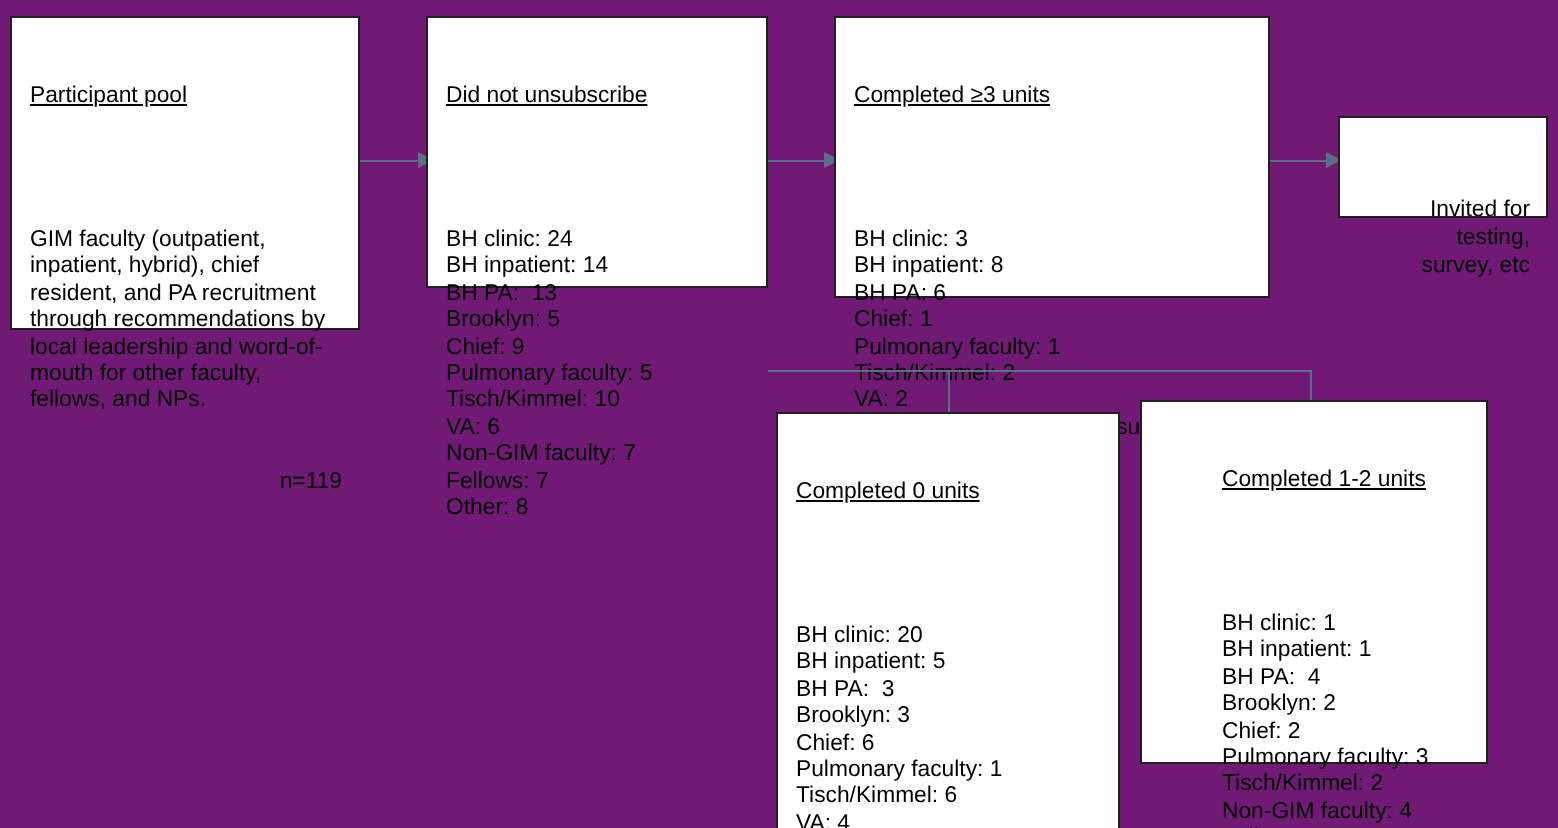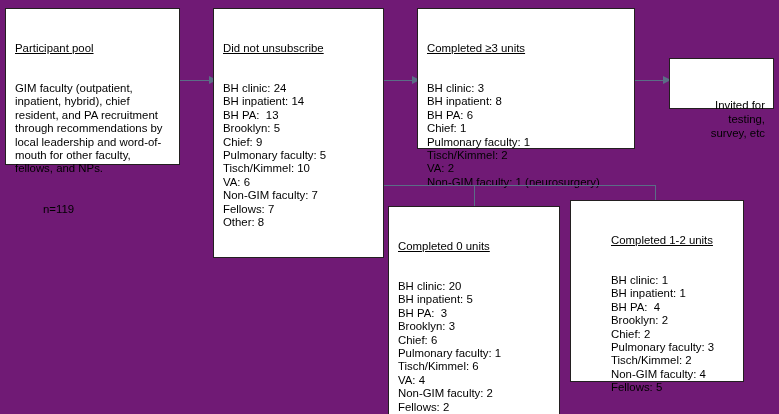--- a/index.html
+++ b/index.html
@@ -29,24 +29,25 @@
     white-space: pre-wrap;
   }
   .box-title {
     text-decoration: underline;
     display: block;
     white-space: nowrap;
   }
   .box-lines {
     display: block;
     white-space: pre-wrap;
+    margin-top: 32px;
   }
   .box-total {
     display: block;
-    text-align: left;
+    text-align: right;
     padding-left: 28px;
   }
   .box-total.center-true {
     padding-left: 0;
   }
   .box-body-centered {
     display: block;
     text-align: right;
     padding-top: 6px;
     line-height: 14px;
@@ -74,21 +75,21 @@
 
   <div class="box" style="left:5px; top:8px; width:175px; height:157px;">
     <span class="box-title">Participant pool</span>
     <span class="box-lines">GIM faculty (outpatient, inpatient, hybrid), chief resident, and PA recruitment through recommendations by local leadership and word-of-mouth for other faculty, fellows, and NPs.</span>
     <span class="box-total">n=119</span>
   </div>
 
   <div class="conn conn-h" style="left:180px; top:80px; width:32px;"></div>
   <div class="arrowhead" style="left:209px; top:76px;"></div>
 
-  <div class="box" style="left:213px; top:8px; width:171px; height:250px;">
+  <div class="box" style="left:213px; top:8px; width:171px; height:136px;">
     <span class="box-title">Did not unsubscribe</span>
     <span class="box-lines">BH clinic: 24
 BH inpatient: 14
 BH PA:  13
 Brooklyn: 5
 Chief: 9
 Pulmonary faculty: 5
 Tisch/Kimmel: 10
 VA: 6
 Non-GIM faculty: 7

